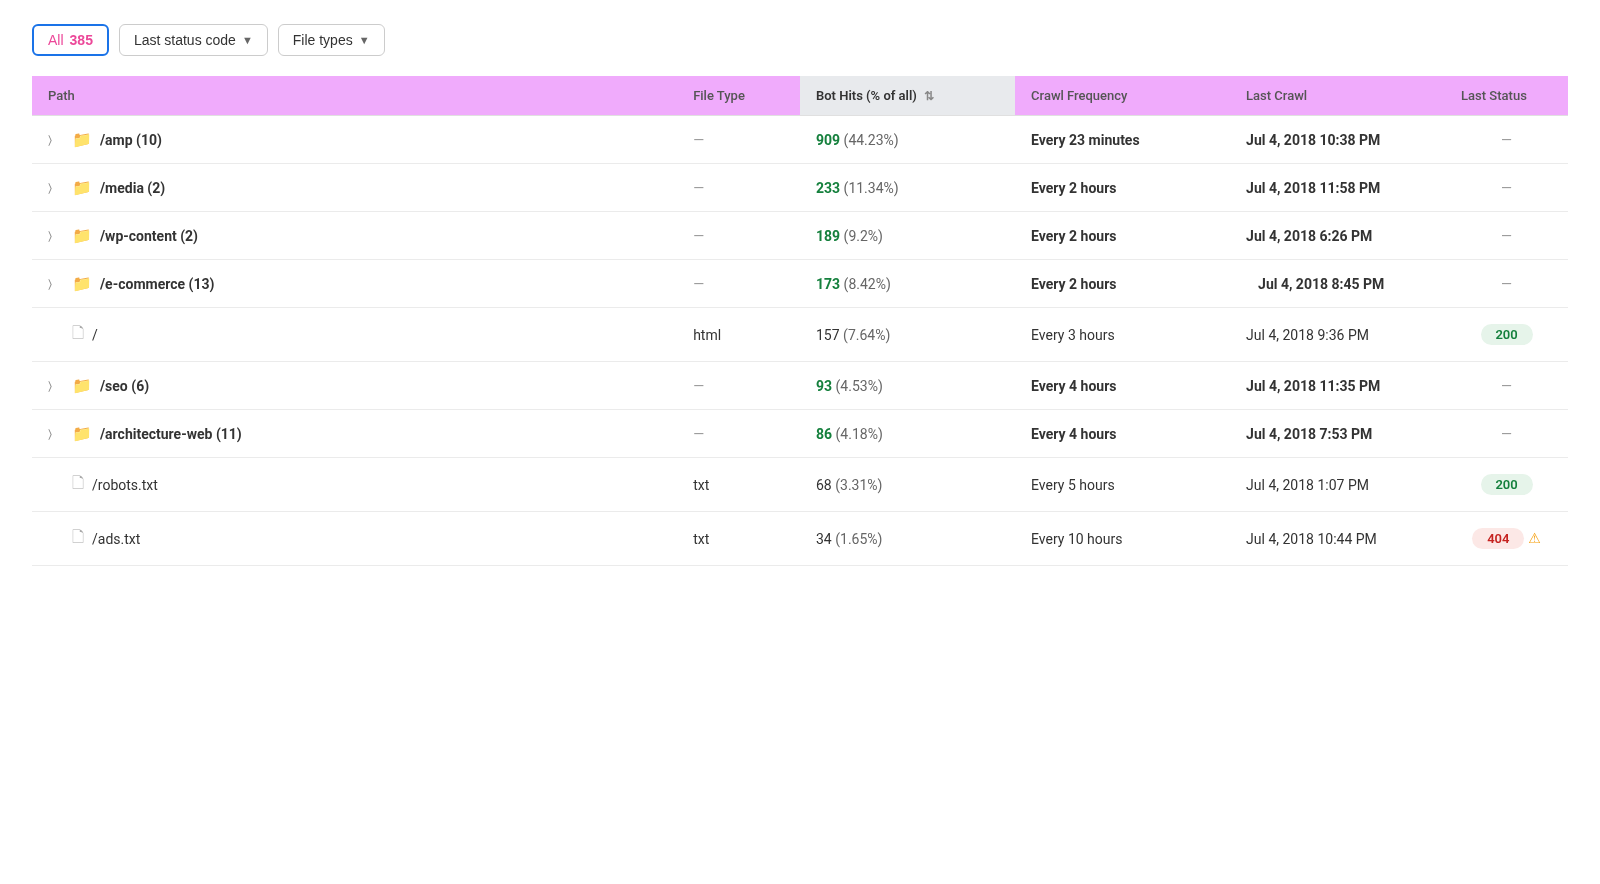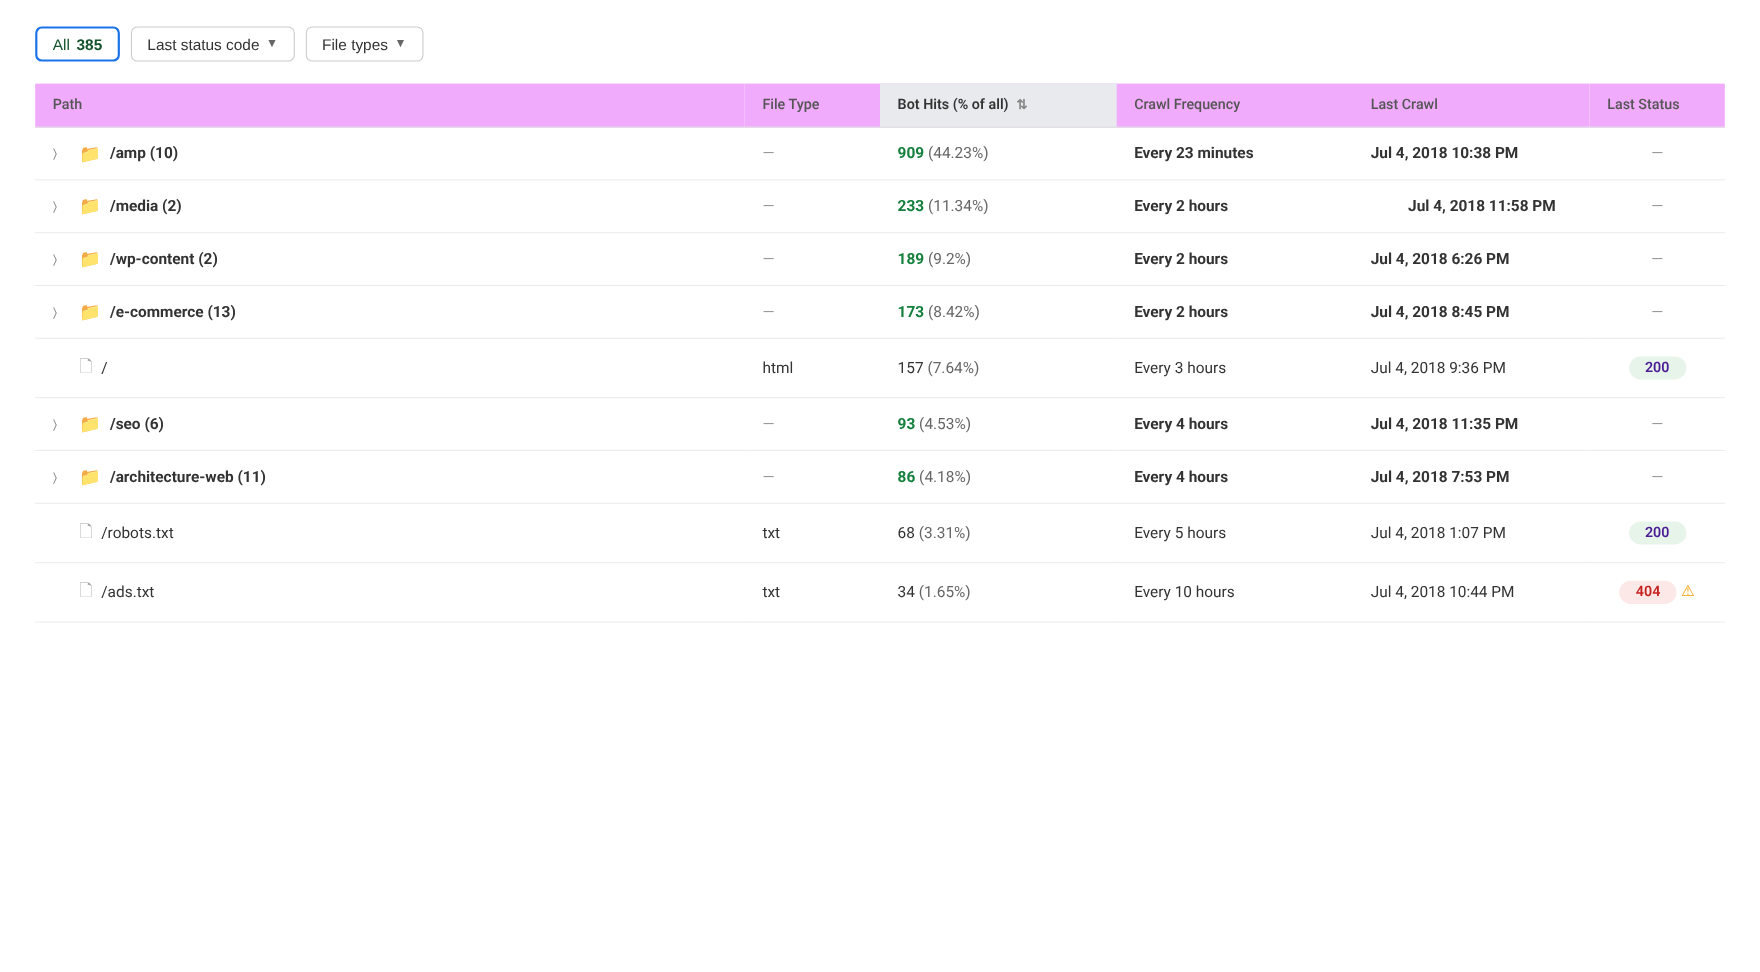--- a/index.html
+++ b/index.html
@@ -46,21 +46,21 @@
       margin-bottom: 20px;
     }
     .tab-all {
       display: flex;
       align-items: center;
       border: 2px solid #1a73e8;
       border-radius: 6px;
       padding: 6px 14px;
       font-size: 14px;
       font-weight: 500;
-      color: #14532d;
+      color: #ec4899;
       background: #fff;
       cursor: pointer;
       gap: 6px;
     }
     .tab-all .count {
       font-weight: 700;
     }
     .tab-inconsistent {
       display: flex;
       align-items: center;
@@ -173,21 +173,21 @@
     .status-badge {
       display: inline-flex;
       align-items: center;
       justify-content: center;
       border-radius: 20px;
       padding: 3px 12px;
       font-size: 13px;
       font-weight: 600;
       min-width: 52px;
     }
-    .status-200 { background: #e6f4ea; color: #4c1d95; }
+    .status-200 { background: #e6f4ea; color: #15803d; }
     .status-404 { background: #fce8e6; color: #c5221f; }
     .warning-icon { color: #f59e0b; margin-left: 4px; font-size: 14px; }
 
     .col-path { width: 42%; }
     .col-filetype { width: 8%; }
     .col-bothits { width: 14%; }
     .col-crawlfreq { width: 14%; }
     .col-lastcrawl { width: 14%; }
     .col-laststatus { width: 8%; text-align: center; }
 
@@ -257,21 +257,21 @@
           <td class="col-path">
             <div class="path-cell">
               <span class="chevron-expand" style="cursor: pointer;">〉</span>
               <span class="folder-icon">📁</span>
               <span class="path-label bold">/media (2)</span>
             </div>
           </td>
           <td class="col-filetype"><span class="dash">—</span></td>
           <td class="col-bothits"><span class="hits-bold">233</span> <span class="hits-pct">(11.34%)</span></td>
           <td class="col-crawlfreq"><span class="freq-bold">Every 2 hours</span></td>
-          <td class="col-lastcrawl"><span style="font-weight:700;margin-left:34px;">Jul 4, 2018 11:58 PM</span></td>
+          <td class="col-lastcrawl"><span style="font-weight:700;">Jul 4, 2018 11:58 PM</span></td>
           <td class="col-laststatus last-status-cell"><span class="dash">—</span></td>
         </tr>
         <tr>
           <td class="col-path">
             <div class="path-cell">
               <span class="chevron-expand" style="cursor: pointer;">〉</span>
               <span class="folder-icon">📁</span>
               <span class="path-label bold">/wp-content (2)</span>
             </div>
           </td>
@@ -285,21 +285,21 @@
           <td class="col-path">
             <div class="path-cell">
               <span class="chevron-expand" style="cursor: pointer;">〉</span>
               <span class="folder-icon">📁</span>
               <span class="path-label bold">/e-commerce (13)</span>
             </div>
           </td>
           <td class="col-filetype"><span class="dash">—</span></td>
           <td class="col-bothits"><span class="hits-bold">173</span> <span class="hits-pct">(8.42%)</span></td>
           <td class="col-crawlfreq"><span class="freq-bold">Every 2 hours</span></td>
-          <td class="col-lastcrawl"><span style="font-weight:700;">Jul 4, 2018 8:45 PM</span></td>
+          <td class="col-lastcrawl"><span style="font-weight:700;margin-left:12px;">Jul 4, 2018 8:45 PM</span></td>
           <td class="col-laststatus last-status-cell"><span class="dash">—</span></td>
         </tr>
         <tr>
           <td class="col-path">
             <div class="path-cell">
               <span class="chevron-expand"></span>
               <span class="file-icon">🗋</span>
               <span class="path-label">/</span>
             </div>
           </td>

